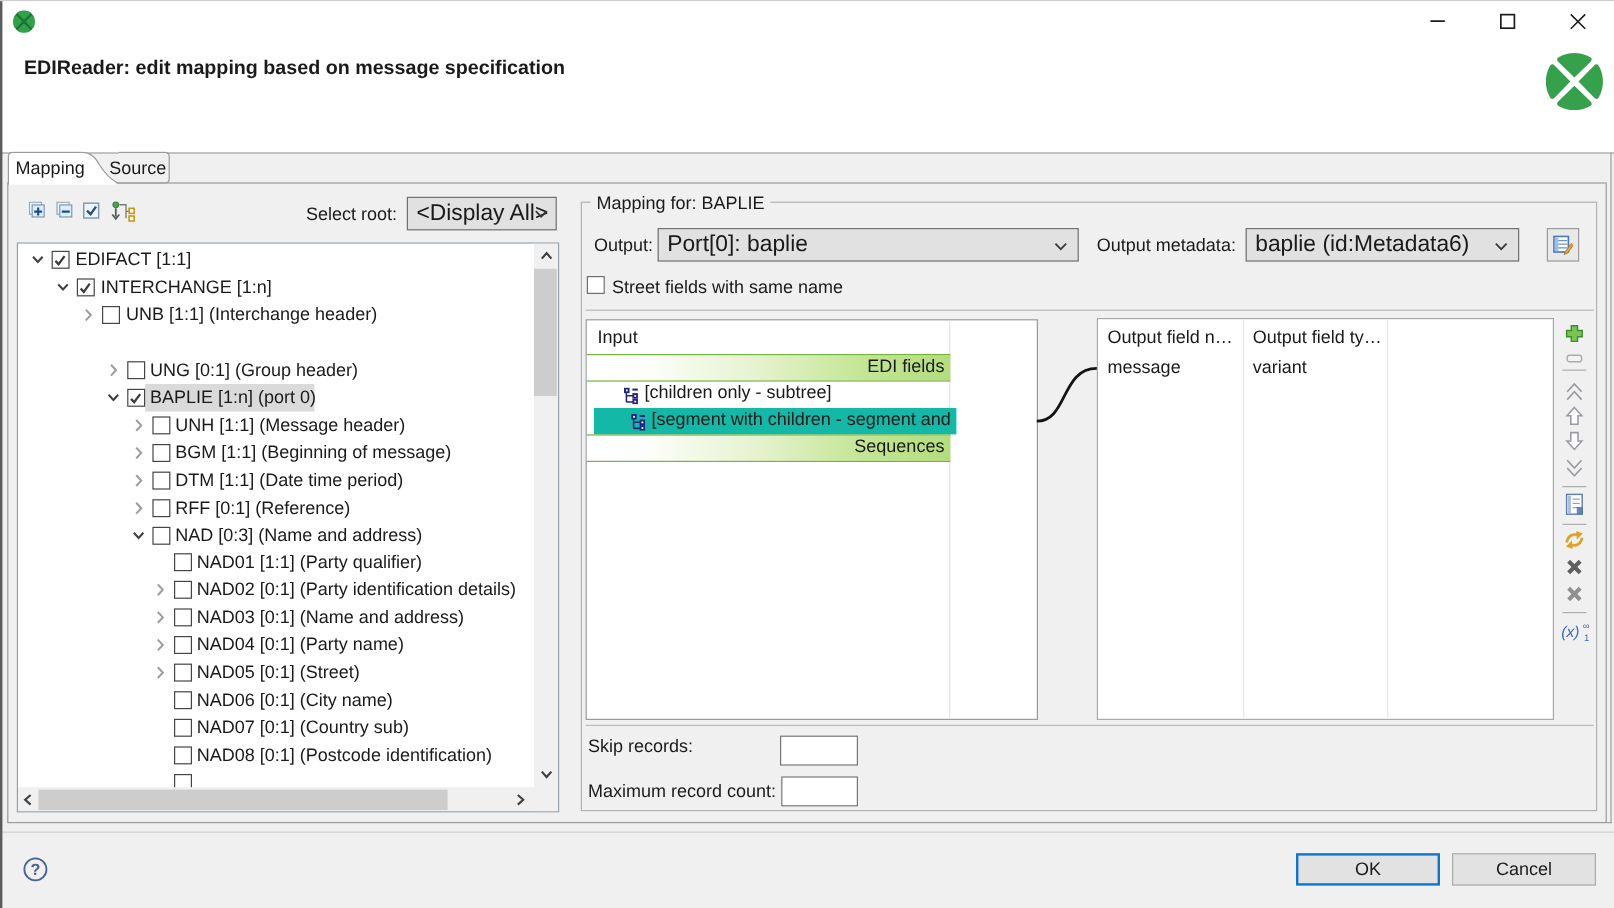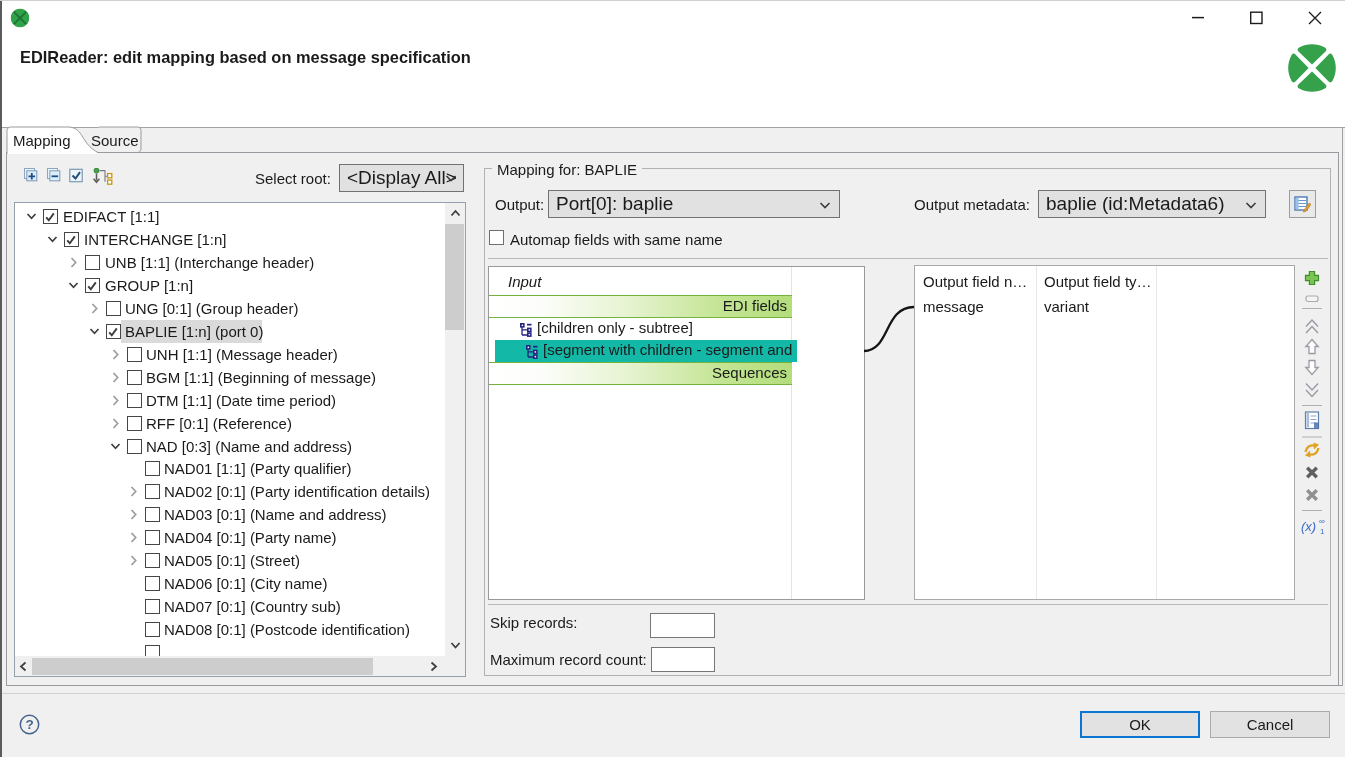--- a/index.html
+++ b/index.html
@@ -117,31 +117,20 @@
       </span>
       <span class="tx" style="left:71px;">INTERCHANGE [1:n]</span>
     </div>
 <div class="tr" style="top:48px;">
       <svg class="ab" style="left:52px;top:5px;" width="13" height="13" viewBox="0 0 13 13">
         <path d="M4.5 2 L8.7 6.5 L4.5 11" stroke="#9d9d9d" stroke-width="1.7" fill="none"></path>
       </svg>
       <span class="cb" style="left:70px;top:4px;"></span>
       <span class="tx" style="left:92px;">UNB [1:1] (Interchange header)</span>
     </div>
-<div class="tr" style="top:71px;">
-      <svg class="ab" style="left:52px;top:5px;" width="13" height="13" viewBox="0 0 13 13">
-        <path d="M2.5 4 L6.5 8.3 L10.5 4" stroke="#3f3f3f" stroke-width="1.7" fill="none"></path>
-      </svg>
-      <span class="cb" style="left:70px;top:4px;">
-        <svg width="12" height="12" viewBox="0 0 12 12" style="margin:0.5px 0 0 0.2px;">
-          <path d="M2.2 6.4 L4.8 9.2 L9.8 2.4" stroke="#3c3c3c" stroke-width="1.9" fill="none"></path>
-        </svg>
-      </span>
-      <span class="tx" style="left:92px;">GROUP [1:n]</span>
-    </div>
 <div class="tr" style="top:94px;">
       <svg class="ab" style="left:73px;top:5px;" width="13" height="13" viewBox="0 0 13 13">
         <path d="M4.5 2 L8.7 6.5 L4.5 11" stroke="#9d9d9d" stroke-width="1.7" fill="none"></path>
       </svg>
       <span class="cb" style="left:91px;top:4px;"></span>
       <span class="tx" style="left:112px;">UNG [0:1] (Group header)</span>
     </div>
 <div class="tr" style="top:117px;">
       <div class="ab" style="left:106px;top:0;width:141px;height:23px;background:#dadada;"></div>
       <svg class="ab" style="left:73px;top:5px;" width="13" height="13" viewBox="0 0 13 13">
@@ -251,21 +240,21 @@
       <path d="M6.5 1.5 L2 5.5 L6.5 9.5" stroke="#404040" stroke-width="1.8" fill="none"></path>
     </svg>
 <svg class="ab" style="left:414px;top:458px;" width="9" height="11" viewBox="0 0 9 11">
       <path d="M2.5 1.5 L7 5.5 L2.5 9.5" stroke="#404040" stroke-width="1.8" fill="none"></path>
     </svg>
 </div>
 
 <div class="ab" style="left:484px;top:168px;width:847px;height:508px;box-sizing:border-box;border:1px solid #b2b2b2;"></div>
 <div class="ab t" style="left:492px;top:161px;background:#f0f0f0;padding:0 5px;">Mapping for: BAPLIE</div>
 <div class="ab t" style="left:495px;top:196px;">Output:</div>
-<div class="combo" style="left:548px;top:190px;width:292px;height:28px;">
+<div class="combo" style="left:548px;top:190px;width:351px;height:28px;">
  <span class="ct" style="line-height:26px;">Port[0]: baplie</span>
  <svg class="ab" style="right:8px;top:11px;" width="12" height="8" viewBox="0 0 12 8">
       <path d="M1.5 1 L6 5.6 L10.5 1" stroke="#3a3a3a" stroke-width="1.5" fill="none"></path>
     </svg>
 </div>
 <div class="ab t" style="left:914px;top:196px;">Output metadata:</div>
 <div class="combo" style="left:1038px;top:190px;width:228px;height:28px;">
  <span class="ct" style="line-height:26px;">baplie (id:Metadata6)</span>
  <svg class="ab" style="right:8px;top:11px;" width="12" height="8" viewBox="0 0 12 8">
       <path d="M1.5 1 L6 5.6 L10.5 1" stroke="#3a3a3a" stroke-width="1.5" fill="none"></path>
@@ -274,26 +263,26 @@
 
 <div class="ab" style="left:1289px;top:190px;width:27px;height:28px;box-sizing:border-box;border:1px solid #9c9c9c;background:#e9e9e9;">
  <svg style="margin:5px 0 0 4px;" width="17" height="17" viewBox="0 0 17 17">
   <rect x="1" y="1" width="12" height="13" fill="#fff" stroke="#4a7ab5" stroke-width="1.4"></rect>
   <path d="M2 4.5 H12 M2 7.5 H12 M2 10.5 H12" stroke="#6b96c8" stroke-width="1"></path>
   <rect x="1.6" y="1.8" width="3" height="11.5" fill="#9cc0e8"></rect>
   <path d="M15.5 7 L10.5 13.5 L9.5 16 L12.2 15 L16.8 8.6 Z" fill="#e8a23c" stroke="#b87818" stroke-width="0.8"></path>
  </svg>
 </div>
 <span class="cbl" style="left:489px;top:230px;"></span>
-<div class="ab t" style="left:510px;top:231px;">Automap fields with same name</div>
+<div class="ab t" style="left:510px;top:231px;">Street fields with same name</div>
 <div class="sep" style="left:488px;top:258px;width:840px;"></div>
 
 <div class="ab" style="left:488px;top:266px;width:377px;height:334px;box-sizing:border-box;border:1px solid #999;background:#fff;">
  <div class="ab" style="left:302px;top:0;width:1px;height:332px;background:#e4e4e4;"></div>
- <div class="ab t" style="left:19px;top:6px;font-style:italic;">Input</div>
+ <div class="ab t" style="left:9px;top:6px;">Input</div>
  <div class="ab grn" style="left:0;top:28px;width:303px;height:23px;">
    <div class="ab t" style="right:5px;top:1px;">EDI fields</div>
  </div>
  <div class="ab" style="left:0;top:51px;width:303px;height:22px;">
    <svg class="ab" style="left:31px;top:5px;" width="12" height="14" viewBox="0 0 12 14">
  <path d="M2 4 V12 M2 6.8 H8 M2 12 H8" stroke="#232380" stroke-width="1.3" fill="none"></path>
  <rect x="0" y="0" width="4.6" height="4.6" fill="#232380"></rect>
         <rect x="1.6" y="1.6" width="1.5" height="1.5" fill="#fff"></rect>
  <rect x="7" y="0.8" width="4.5" height="1.7" fill="#232380"></rect>
  <rect x="7" y="4.6" width="4.6" height="4.6" fill="#232380"></rect>

